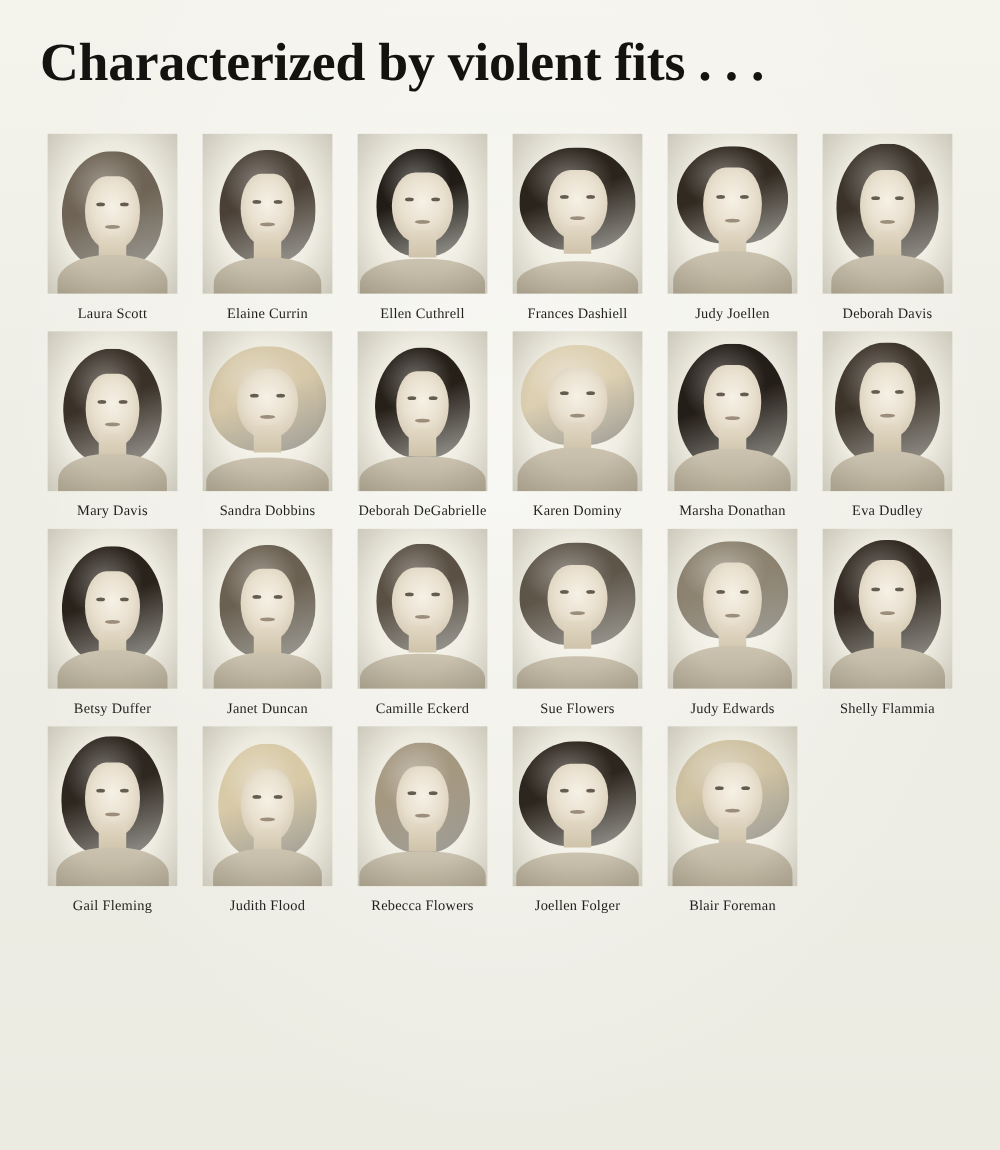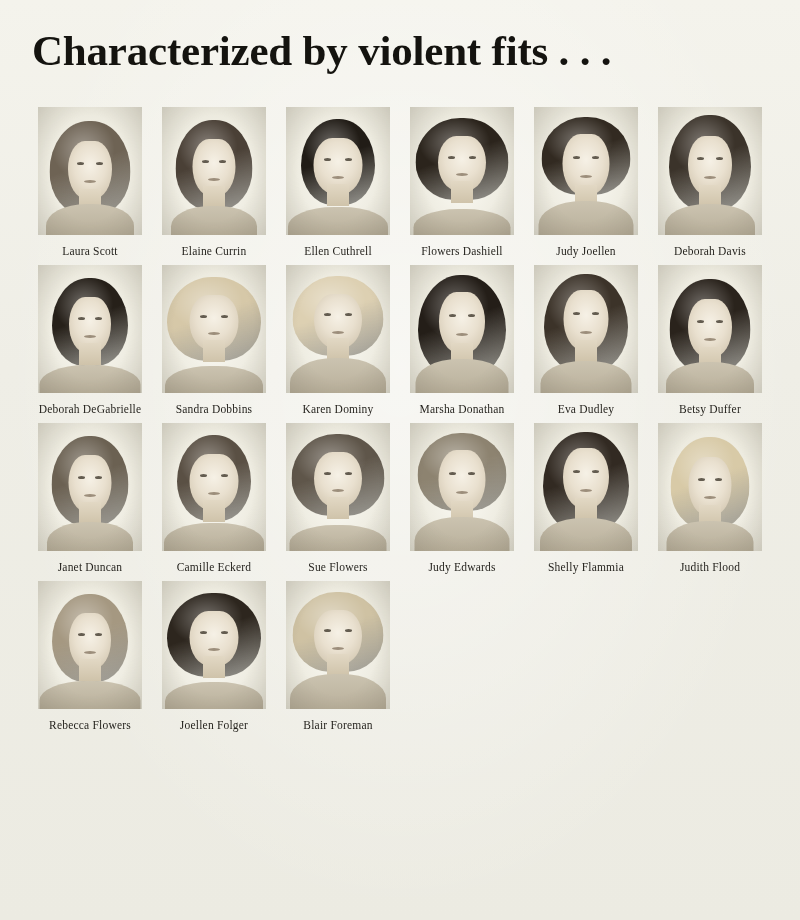--- a/index.html
+++ b/index.html
@@ -189,21 +189,21 @@
           <div class="bg"></div>
           <div class="hair" style="width: 93px; height: 82px; top: 11px; background: radial-gradient(70% 60% at 42% 30%, rgba(255, 255, 255, 0.35) 0%, rgba(255, 255, 255, 0) 55%), linear-gradient(160deg, rgb(43, 36, 28) 0%, rgb(43, 36, 28) 45%, rgba(0, 0, 0, 0.35) 100%);"></div>
           <div class="face" style="width: 48px; height: 55px; top: 29px;"></div>
           <div class="neck" style="width: 22px; height: 22px; top: 74px;"></div>
           <div class="shoulders" style="width: 97px; height: 26px;"></div>
           <div class="eyeL" style="top: 49px; left: 38px;"></div>
           <div class="eyeR" style="top: 49px; left: 59px;"></div>
           <div class="mouth" style="top: 66px;"></div>
           <div class="shade"></div>
         </div>
-        <div class="caption">Flowers Dashiell</div>
+        <div class="caption">Frances Dashiell</div>
       </div>
       <div class="cell">
         <div class="portrait">
           <div class="bg"></div>
           <div class="hair" style="width: 89px; height: 78px; top: 10px; background: radial-gradient(70% 60% at 42% 30%, rgba(255, 255, 255, 0.35) 0%, rgba(255, 255, 255, 0) 55%), linear-gradient(160deg, rgb(50, 42, 33) 0%, rgb(50, 42, 33) 45%, rgba(0, 0, 0, 0.35) 100%);"></div>
           <div class="face" style="width: 47px; height: 61px; top: 27px;"></div>
           <div class="neck" style="width: 22px; height: 22px; top: 78px;"></div>
           <div class="shoulders" style="width: 95px; height: 34px;"></div>
           <div class="eyeL" style="top: 49px; left: 39px;"></div>
           <div class="eyeR" style="top: 49px; left: 58px;"></div>
@@ -222,48 +222,62 @@
           <div class="eyeL" style="top: 50px; left: 39px;"></div>
           <div class="eyeR" style="top: 50px; left: 58px;"></div>
           <div class="mouth" style="top: 69px;"></div>
           <div class="shade"></div>
         </div>
         <div class="caption">Deborah Davis</div>
       </div>
       <div class="cell">
         <div class="portrait">
           <div class="bg"></div>
-          <div class="hair" style="width: 76px; height: 88px; top: 13px; background: radial-gradient(70% 60% at 42% 30%, rgba(255, 255, 255, 0.35) 0%, rgba(255, 255, 255, 0) 55%), linear-gradient(160deg, rgb(38, 32, 25) 0%, rgb(38, 32, 25) 45%, rgba(0, 0, 0, 0.35) 100%);"></div>
-          <div class="face" style="width: 42px; height: 56px; top: 32px;"></div>
-          <div class="neck" style="width: 22px; height: 22px; top: 78px;"></div>
-          <div class="shoulders" style="width: 101px; height: 28px;"></div>
-          <div class="eyeL" style="top: 52px; left: 40px;"></div>
-          <div class="eyeR" style="top: 52px; left: 57px;"></div>
-          <div class="mouth" style="top: 70px;"></div>
-          <div class="shade"></div>
-        </div>
-        <div class="caption">Deborah DeGabrielle</div>
+          <div class="hair" style="width: 79px; height: 92px; top: 14px; background: radial-gradient(70% 60% at 42% 30%, rgba(255, 255, 255, 0.35) 0%, rgba(255, 255, 255, 0) 55%), linear-gradient(160deg, rgb(58, 49, 40) 0%, rgb(58, 49, 40) 45%, rgba(0, 0, 0, 0.35) 100%);"></div>
+          <div class="face" style="width: 43px; height: 58px; top: 34px;"></div>
+          <div class="neck" style="width: 22px; height: 22px; top: 82px;"></div>
+          <div class="shoulders" style="width: 87px; height: 30px;"></div>
+          <div class="eyeL" style="top: 55px; left: 40px;"></div>
+          <div class="eyeR" style="top: 55px; left: 57px;"></div>
+          <div class="mouth" style="top: 73px;"></div>
+          <div class="shade"></div>
+        </div>
+        <div class="caption">Mary Davis</div>
       </div>
       <div class="cell">
         <div class="portrait">
           <div class="bg"></div>
           <div class="hair" style="width: 94px; height: 84px; top: 12px; background: radial-gradient(70% 60% at 42% 30%, rgba(255, 255, 255, 0.35) 0%, rgba(255, 255, 255, 0) 55%), linear-gradient(160deg, rgb(214, 200, 168) 0%, rgb(214, 200, 168) 45%, rgba(0, 0, 0, 0.35) 100%);"></div>
           <div class="face" style="width: 49px; height: 55px; top: 30px;"></div>
           <div class="neck" style="width: 22px; height: 22px; top: 75px;"></div>
           <div class="shoulders" style="width: 98px; height: 27px;"></div>
           <div class="eyeL" style="top: 50px; left: 38px;"></div>
           <div class="eyeR" style="top: 50px; left: 59px;"></div>
           <div class="mouth" style="top: 67px;"></div>
           <div class="shade"></div>
         </div>
         <div class="caption">Sandra Dobbins</div>
       </div>
       <div class="cell">
         <div class="portrait">
           <div class="bg"></div>
+          <div class="hair" style="width: 76px; height: 88px; top: 13px; background: radial-gradient(70% 60% at 42% 30%, rgba(255, 255, 255, 0.35) 0%, rgba(255, 255, 255, 0) 55%), linear-gradient(160deg, rgb(38, 32, 25) 0%, rgb(38, 32, 25) 45%, rgba(0, 0, 0, 0.35) 100%);"></div>
+          <div class="face" style="width: 42px; height: 56px; top: 32px;"></div>
+          <div class="neck" style="width: 22px; height: 22px; top: 78px;"></div>
+          <div class="shoulders" style="width: 101px; height: 28px;"></div>
+          <div class="eyeL" style="top: 52px; left: 40px;"></div>
+          <div class="eyeR" style="top: 52px; left: 57px;"></div>
+          <div class="mouth" style="top: 70px;"></div>
+          <div class="shade"></div>
+        </div>
+        <div class="caption">Deborah DeGabrielle</div>
+      </div>
+      <div class="cell">
+        <div class="portrait">
+          <div class="bg"></div>
           <div class="hair" style="width: 91px; height: 80px; top: 11px; background: radial-gradient(70% 60% at 42% 30%, rgba(255, 255, 255, 0.35) 0%, rgba(255, 255, 255, 0) 55%), linear-gradient(160deg, rgb(221, 208, 178) 0%, rgb(221, 208, 178) 45%, rgba(0, 0, 0, 0.35) 100%);"></div>
           <div class="face" style="width: 48px; height: 54px; top: 29px;"></div>
           <div class="neck" style="width: 22px; height: 22px; top: 73px;"></div>
           <div class="shoulders" style="width: 96px; height: 35px;"></div>
           <div class="eyeL" style="top: 48px; left: 38px;"></div>
           <div class="eyeR" style="top: 48px; left: 59px;"></div>
           <div class="mouth" style="top: 66px;"></div>
           <div class="shade"></div>
         </div>
         <div class="caption">Karen Dominy</div>
@@ -376,20 +390,34 @@
           <div class="eyeL" style="top: 47px; left: 39px;"></div>
           <div class="eyeR" style="top: 47px; left: 58px;"></div>
           <div class="mouth" style="top: 66px;"></div>
           <div class="shade"></div>
         </div>
         <div class="caption">Shelly Flammia</div>
       </div>
       <div class="cell">
         <div class="portrait">
           <div class="bg"></div>
+          <div class="hair" style="width: 82px; height: 96px; top: 8px; background: radial-gradient(70% 60% at 42% 30%, rgba(255, 255, 255, 0.35) 0%, rgba(255, 255, 255, 0) 55%), linear-gradient(160deg, rgb(46, 39, 32) 0%, rgb(46, 39, 32) 45%, rgba(0, 0, 0, 0.35) 100%);"></div>
+          <div class="face" style="width: 44px; height: 59px; top: 29px;"></div>
+          <div class="neck" style="width: 22px; height: 22px; top: 78px;"></div>
+          <div class="shoulders" style="width: 90px; height: 31px;"></div>
+          <div class="eyeL" style="top: 50px; left: 39px;"></div>
+          <div class="eyeR" style="top: 50px; left: 58px;"></div>
+          <div class="mouth" style="top: 69px;"></div>
+          <div class="shade"></div>
+        </div>
+        <div class="caption">Gail Fleming</div>
+      </div>
+      <div class="cell">
+        <div class="portrait">
+          <div class="bg"></div>
           <div class="hair" style="width: 79px; height: 92px; top: 14px; background: radial-gradient(70% 60% at 42% 30%, rgba(255, 255, 255, 0.35) 0%, rgba(255, 255, 255, 0) 55%), linear-gradient(160deg, rgb(216, 202, 167) 0%, rgb(216, 202, 167) 45%, rgba(0, 0, 0, 0.35) 100%);"></div>
           <div class="face" style="width: 43px; height: 58px; top: 34px;"></div>
           <div class="neck" style="width: 22px; height: 22px; top: 82px;"></div>
           <div class="shoulders" style="width: 87px; height: 30px;"></div>
           <div class="eyeL" style="top: 55px; left: 40px;"></div>
           <div class="eyeR" style="top: 55px; left: 57px;"></div>
           <div class="mouth" style="top: 73px;"></div>
           <div class="shade"></div>
         </div>
         <div class="caption">Judith Flood</div>

